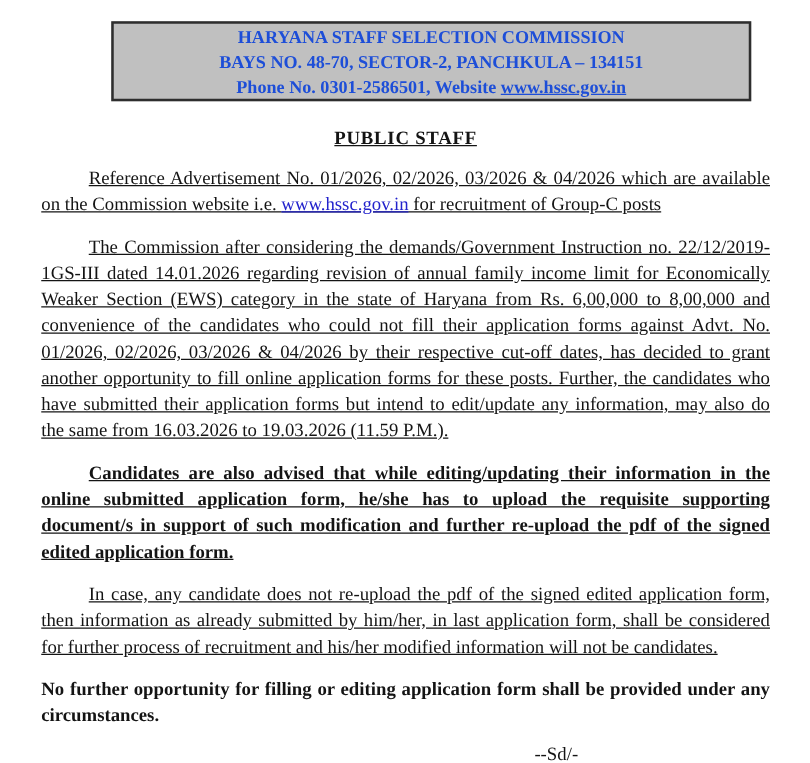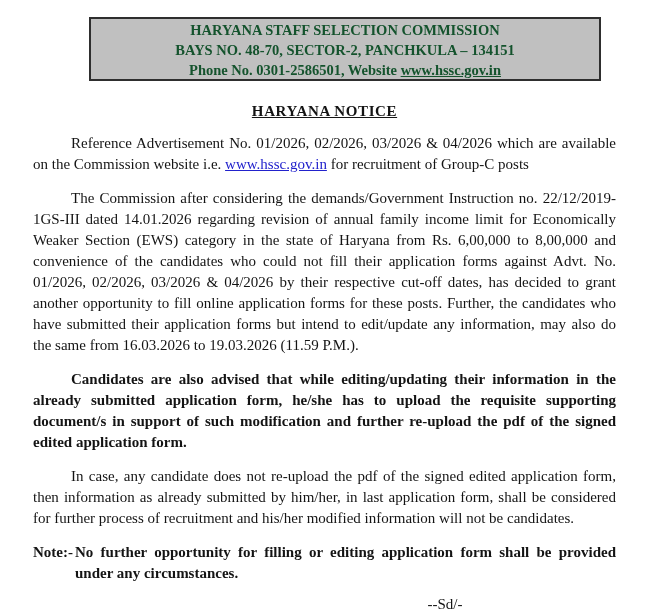--- a/index.html
+++ b/index.html
@@ -23,21 +23,21 @@
     top: 17px;
     width: 512px;
     height: 64px;
     background: #c0c0c0;
     border: 2px solid #2e2e2e;
     text-align: center;
     font-weight: bold;
     font-size: 14.5px;
     line-height: 20px;
     padding-top: 1px;
-    color: #14532d;
+    color: #1d4ed8;
   }
   .letterhead .website {
     text-decoration: underline;
     color: inherit;
   }
   
   .content {
     position: absolute;
     left: 33px;
     top: 103px;
@@ -50,20 +50,21 @@
     letter-spacing: 0.6px;
     text-decoration: underline;
     margin-bottom: 13px;
   }
   p.para {
     font-size: 15px;
     line-height: 21px;
     text-align: justify;
     text-indent: 38px;
     margin-bottom: 13px;
+    text-decoration: underline;
   }
   p.para.bold { font-weight: bold; }
   .doc-link {
     color: #2222cc;
     text-decoration: underline;
     cursor: pointer;
   }
   
   .note-row {
     display: flex;
@@ -101,32 +102,31 @@
 <div class="page">
 
   <div class="letterhead">
     <div>HARYANA STAFF SELECTION COMMISSION</div>
     <div>BAYS NO. 48-70, SECTOR-2, PANCHKULA – 134151</div>
     <div><span>Phone No. 0301-2586501, Website </span><span class="website">www.hssc.gov.in</span></div>
   </div>
 
   <div class="content">
 
-    <div class="notice-title">HARYANA NOTICE</div>
+    <div class="notice-title">PUBLIC STAFF</div>
 
     <p class="para"><span>Reference Advertisement No. 01/2026, 02/2026, 03/2026 &amp; 04/2026 which are available on the Commission website i.e. </span><span class="doc-link">www.hssc.gov.in</span><span> for recruitment of Group-C posts</span></p>
 
     <p class="para">The Commission after considering the demands/Government Instruction no. 22/12/2019-1GS-III dated 14.01.2026 regarding revision of annual family income limit for Economically Weaker Section (EWS) category in the state of Haryana from Rs. 6,00,000 to 8,00,000 and convenience of the candidates who could not fill their application forms against Advt. No. 01/2026, 02/2026, 03/2026 &amp; 04/2026 by their respective cut-off dates, has decided to grant another opportunity to fill online application forms for these posts. Further, the candidates who have submitted their application forms but intend to edit/update any information, may also do the same from 16.03.2026 to 19.03.2026 (11.59 P.M.).</p>
 
-    <p class="para bold">Candidates are also advised that while editing/updating their information in the already submitted application form, he/she has to upload the requisite supporting document/s in support of such modification and further re-upload the pdf of the signed edited application form.</p>
+    <p class="para bold">Candidates are also advised that while editing/updating their information in the online submitted application form, he/she has to upload the requisite supporting document/s in support of such modification and further re-upload the pdf of the signed edited application form.</p>
 
     <p class="para">In case, any candidate does not re-upload the pdf of the signed edited application form, then information as already submitted by him/her, in last application form, shall be considered for further process of recruitment and his/her modified information will not be candidates.</p>
 
     <div class="note-row">
-      <span class="note-label">Note:-</span>
       <span class="note-text">No further opportunity for filling or editing application form shall be provided under any circumstances.</span>
     </div>
 
     <div class="footer">
 
       <div class="footer-right">
         <div>--Sd/-</div>
 
       </div>
     </div>

